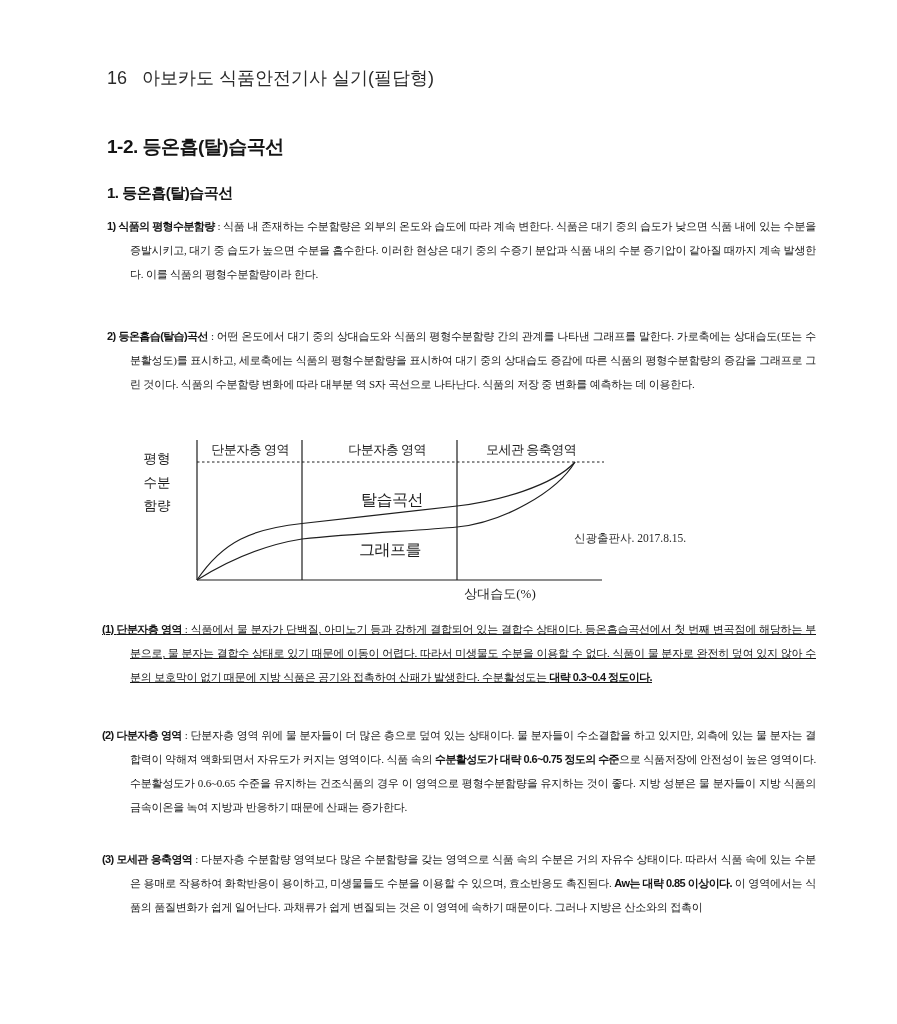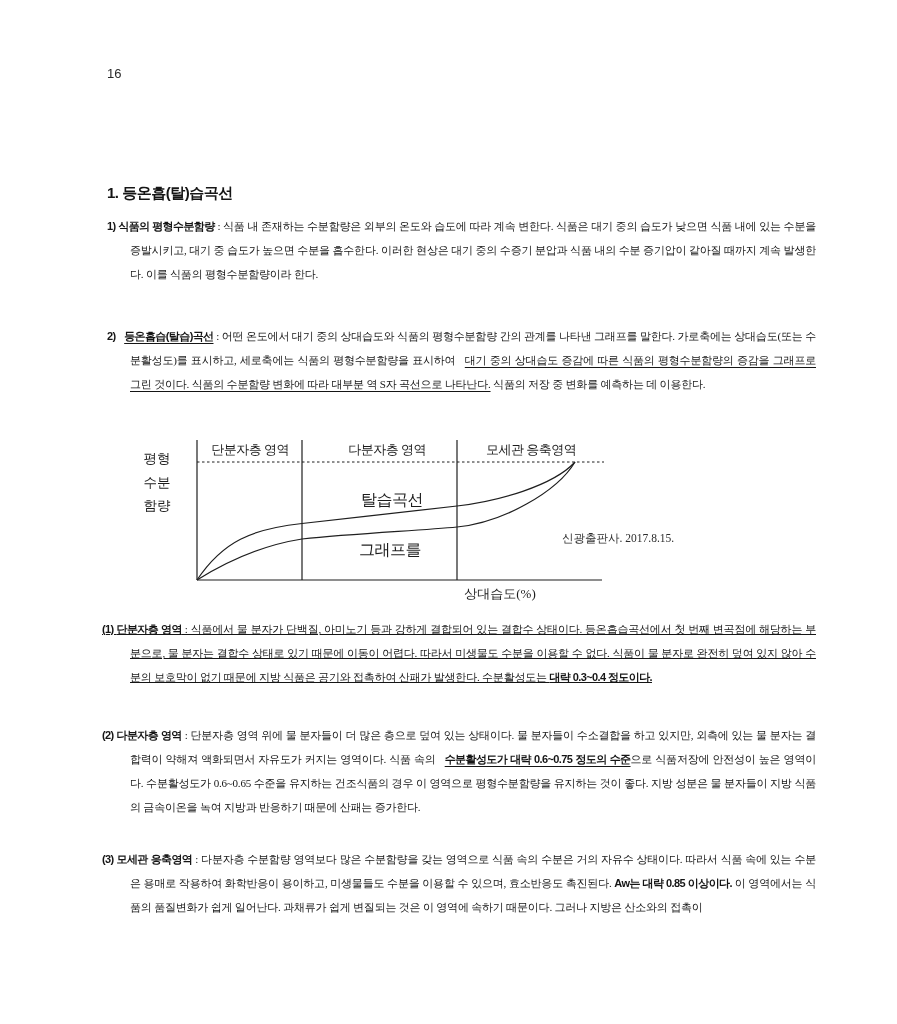--- a/index.html
+++ b/index.html
@@ -8,21 +8,21 @@
     position:relative;
     width:897px; height:1024px;
     background:#ffffff;
     color:#151515;
     font-family:"Liberation Serif","DejaVu Serif",serif;
     overflow:hidden;
   }
   .hdr {
     position:absolute; left:107px; top:66px;
     display:flex; align-items:baseline; gap:15px;
-    font-size:13px; color:#2a2a2a;
+    font-size:18px; color:#2a2a2a;
     font-family:"Liberation Sans","DejaVu Sans",sans-serif;
   }
   .title {
     position:absolute; left:107px; top:134px;
     font-size:19px; font-weight:700; letter-spacing:-0.5px;
     font-family:"Liberation Sans","DejaVu Sans",sans-serif;
   }
   .heading {
     position:absolute; left:107px; top:184px;
     font-size:15px; font-weight:700; letter-spacing:-0.5px;
@@ -36,45 +36,47 @@
     letter-spacing:-0.2px;
   }
   .para.n  { left:107px; width:709px; padding-left:23px; text-indent:-23px; }
   .para.pn { left:102px; width:714px; padding-left:28px; text-indent:-28px; }
   #p1 { top:214px; }
   #p2 { top:324px; }
   #pp1 { top:617px;text-decoration:underline; }
   #pp2 { top:723px; }
   #pp3 { top:847px; }
   .rb { font-weight:700; font-family:"Liberation Sans","DejaVu Sans",sans-serif; letter-spacing:-0.6px; }
-  .ru { text-decoration:underline; text-underline-offset:3px; text-decoration-thickness:1px;margin-left:6px; }
+  .ru { text-underline-offset:3px; text-decoration-thickness:1px; }
 
   
   .diagram { position:absolute; left:140px; top:438px; width:680px; height:172px;text-decoration:underline; }
   .diagram svg { position:absolute; left:0; top:0; }
   .dg-label { position:absolute; white-space:nowrap; color:#1c1c1c; }
   .yaxis-label { left:0; top:9px; width:34px; font-size:13.5px; line-height:23.5px; text-align:center; letter-spacing:0; }
   .region { top:3px; transform:translateX(-50%); font-size:13px; letter-spacing:-0.5px; }
   #region-0 { left:110px; } #region-1 { left:247px; } #region-2 { left:391px; }
   .curve-label { transform:translateX(-50%); font-size:16px; letter-spacing:-0.5px; }
   #curve-label-0 { left:252px; top:52px; }
   #curve-label-1 { left:250px; top:102px; }
   .xaxis-label { left:360px; top:147px; transform:translateX(-50%); font-size:13px; }
   .citation { position:absolute; left:406px; top:90px; font-size:11.5px; line-height:21px; color:#2c2c2c; white-space:nowrap; }
-  .citation .l2 { margin-left:16px; }
+  .citation .l2 { margin-left:28px; }
 </style>
 </head>
 <body>
 
 <div class="page">
 
   <div class="hdr">
     <span>16</span>
+    <span>아보카도 식품안전기사 실기(필답형)</span>
   </div>
 
+  <div class="title">1-2. 등온흡(탈)습곡선</div>
   <div class="heading">1. 등온흡(탈)습곡선</div>
 
   <div class="para n" id="p1"><span class="rb">1) </span><span class="rb">식품의 평형수분함량</span><span> : 식품 내 존재하는 수분함량은 외부의 온도와 습도에 따라 계속 변한다. 식품은 대기 중의 습도가 낮으면 식품 내에 있는 수분을 증발시키고, 대기 중 습도가 높으면 수분을 흡수한다. 이러한 현상은 대기 중의 수증기 분압과 식품 내의 수분 증기압이 같아질 때까지 계속 발생한다. 이를 식품의 평형수분함량이라 한다.</span></div>
   <div class="para n" id="p2"><span class="rb">2) </span><span class="rb ru">등온흡습(탈습)곡선</span><span> : 어떤 온도에서 대기 중의 상대습도와 식품의 평형수분함량 간의 관계를 나타낸 그래프를 말한다. 가로축에는 상대습도(또는 수분활성도)를 표시하고, 세로축에는 식품의 평형수분함량을 표시하여 </span><span class="ru">대기 중의 상대습도 증감에 따른 식품의 평형수분함량의 증감을 그래프로 그린 것이다. 식품의 수분함량 변화에 따라 대부분 역 S자 곡선으로 나타난다.</span><span> 식품의 저장 중 변화를 예측하는 데 이용한다.</span></div>
 
   <div class="diagram">
     <svg width="680" height="172" viewBox="0 0 680 172">
       <g stroke="#1f1f1f" stroke-width="1.2" fill="none">
 
         <line x1="57" y1="2" x2="57" y2="142"></line>

